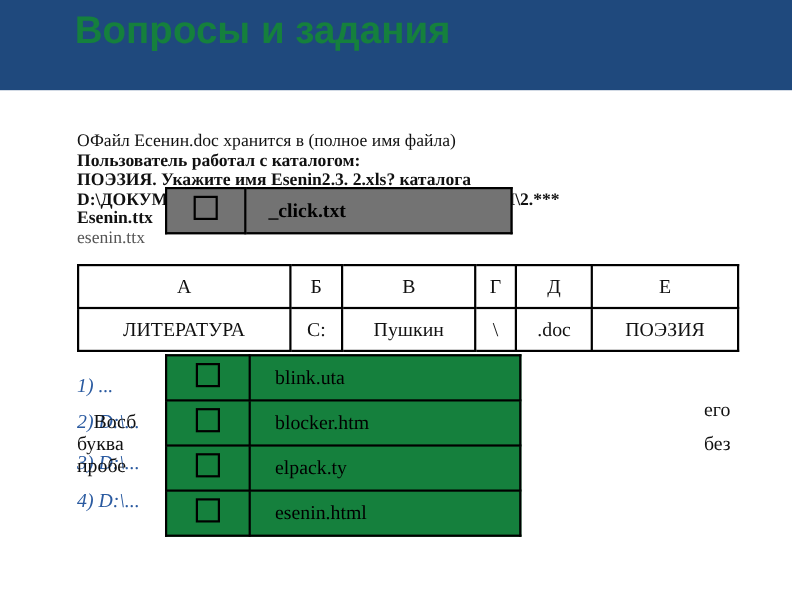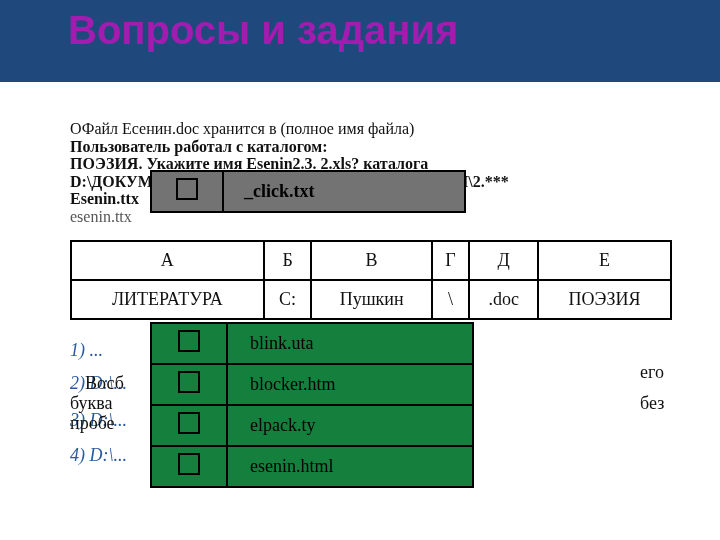--- a/index.html
+++ b/index.html
@@ -1,18 +1,18 @@
 <!DOCTYPE html>
 <html><head>
 <meta charset="utf-8">
 <style>
   html,body{margin:0;padding:0;width:720px;height:540px;overflow:hidden;background:#fff;font-family:"Segoe UI",Arial,sans-serif}
   .page{position:relative;width:720px;height:540px}
   .banner{position:absolute;left:0;top:0;width:720px;height:82px;background:#1f497d}
-  .title{position:absolute;left:68px;top:8px;color:#a21caf;font-size:40px;font-weight:700}
+  .title{position:absolute;left:68px;top:8px;color:#15803d;font-size:35px;font-weight:700}
   .bodytext{position:absolute;left:70px;top:120px;width:600px;font-size:16px;color:#111;line-height:1.1;font-family:Liberation Serif, serif}
   .bodytext .row{white-space:nowrap}
   .bodytext .bold{font-weight:700}
   .list{position:absolute;left:70px;font-size:18px;color:#2a5aa0;font-style:italic;font-family:"Times New Roman",serif}
   .tbl{position:absolute;left:70px;top:240px;width:602px;border-collapse:collapse;font-size:18px;color:#111;font-family:"Times New Roman",serif;background:#fff}
   .tbl td{border:2px solid #000;text-align:center;padding:8px 6px;vertical-align:middle}
   .cb{display:inline-block;width:18px;height:18px;border:2px solid #000}
   .cbtbl{position:absolute;left:150px;top:170px;border-collapse:collapse;background:#737373}
   .cbtbl td{border:2px solid #000;padding:6px 20px;font-size:18px;font-family:"Times New Roman",serif}
   .cbtbl td:first-child{width:30px;text-align:center}

